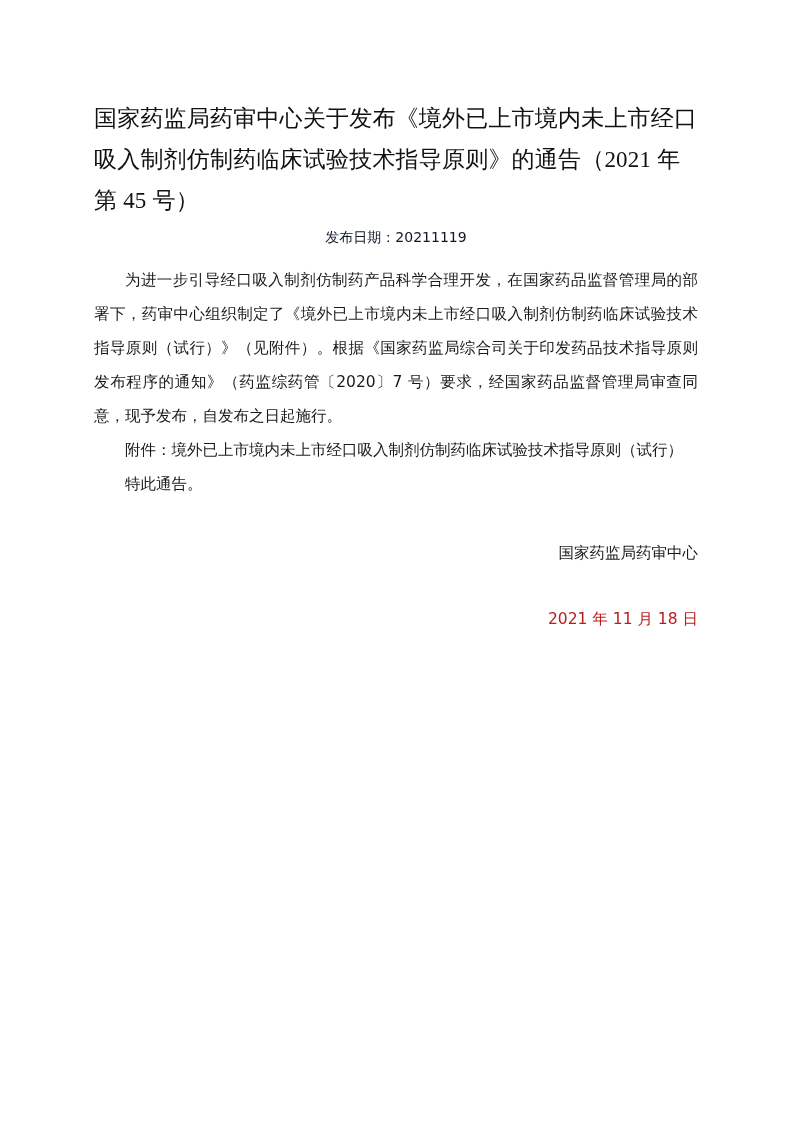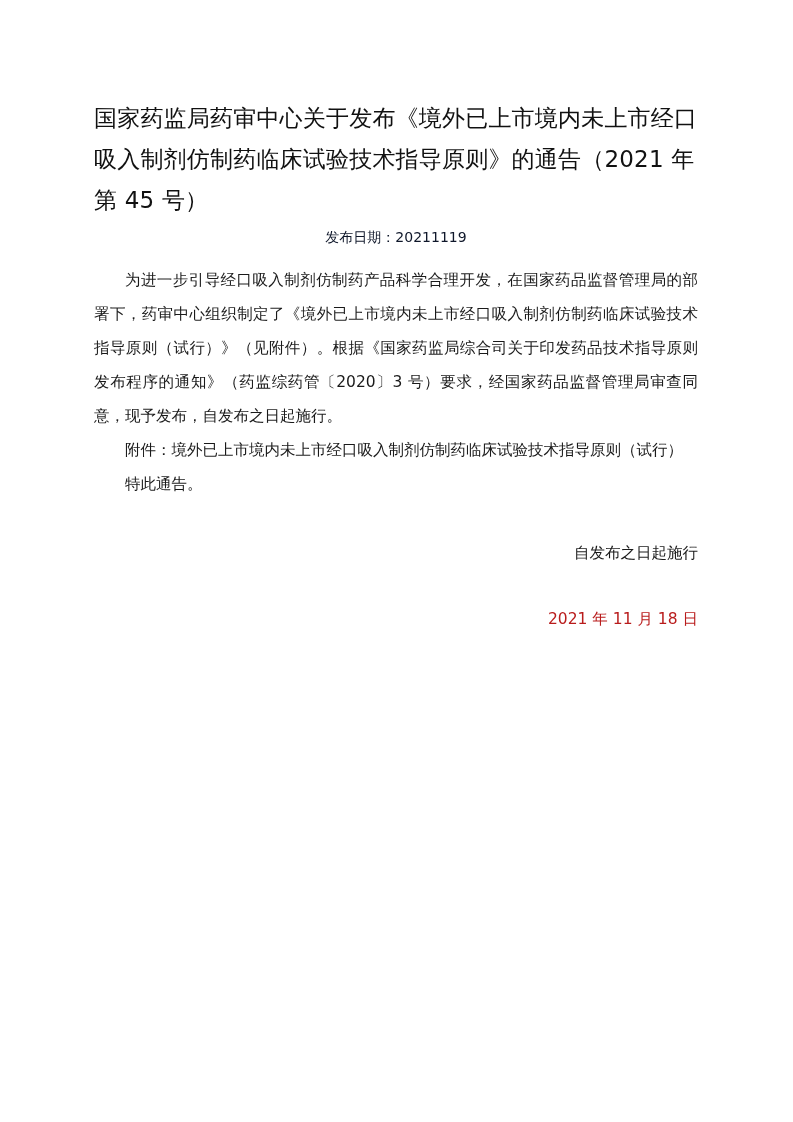--- a/index.html
+++ b/index.html
@@ -22,20 +22,21 @@
       width: 604px;
     }
     .title {
       font-size: 23px;
       line-height: 41px;
       font-weight: normal;
       margin: 0;
       color: #111111;
       word-break: break-all;
       letter-spacing: 0.2px;
+      font-family: Liberation Serif, serif;
     }
     .pubdate {
       text-align: center;
       font-size: 14px;
       color: #0f172a;
       margin-top: 4px;
       line-height: 24px;
     }
     .body {
       margin-top: 14px;
@@ -64,19 +65,19 @@
       color: #b91c1c;
     }
   </style>
 </head>
 <body>
 
 <div class="page">
   <h1 class="title">国家药监局药审中心关于发布《境外已上市境内未上市经口吸入制剂仿制药临床试验技术指导原则》的通告（2021 年第 45 号）</h1>
   <div class="pubdate">发布日期：20211119</div>
   <div class="body">
-    <p>为进一步引导经口吸入制剂仿制药产品科学合理开发，在国家药品监督管理局的部署下，药审中心组织制定了《境外已上市境内未上市经口吸入制剂仿制药临床试验技术指导原则（试行）》（见附件）。根据《国家药监局综合司关于印发药品技术指导原则发布程序的通知》（药监综药管〔2020〕3 号）要求，经国家药品监督管理局审查同意，现予发布，自发布之日起施行。</p>
+    <p>为进一步引导经口吸入制剂仿制药产品科学合理开发，在国家药品监督管理局的部署下，药审中心组织制定了《境外已上市境内未上市经口吸入制剂仿制药临床试验技术指导原则（试行）》（见附件）。根据《国家药监局综合司关于印发药品技术指导原则发布程序的通知》（药监综药管〔2020〕7 号）要求，经国家药品监督管理局审查同意，现予发布，自发布之日起施行。</p>
     <p>附件：境外已上市境内未上市经口吸入制剂仿制药临床试验技术指导原则（试行）</p>
     <p>特此通告。</p>
   </div>
-  <div class="signature">自发布之日起施行</div>
+  <div class="signature">国家药监局药审中心</div>
   <div class="sign-date">2021 年 11 月 18 日</div>
 </div>
 
 </body></html>

